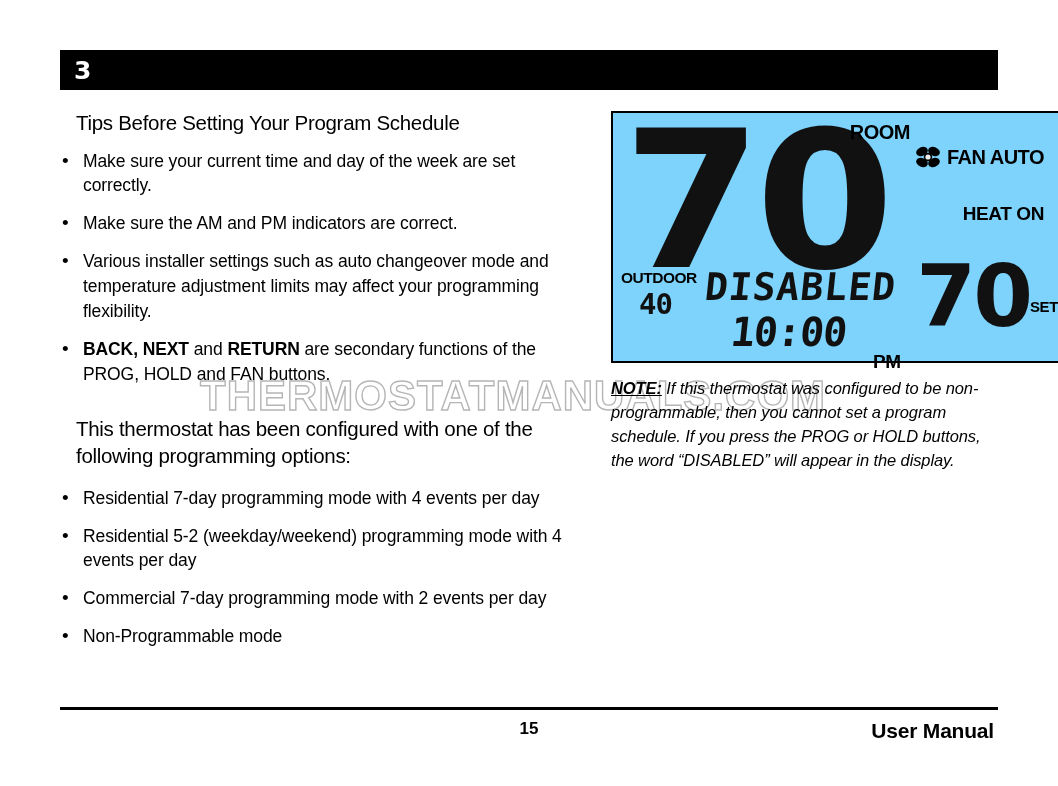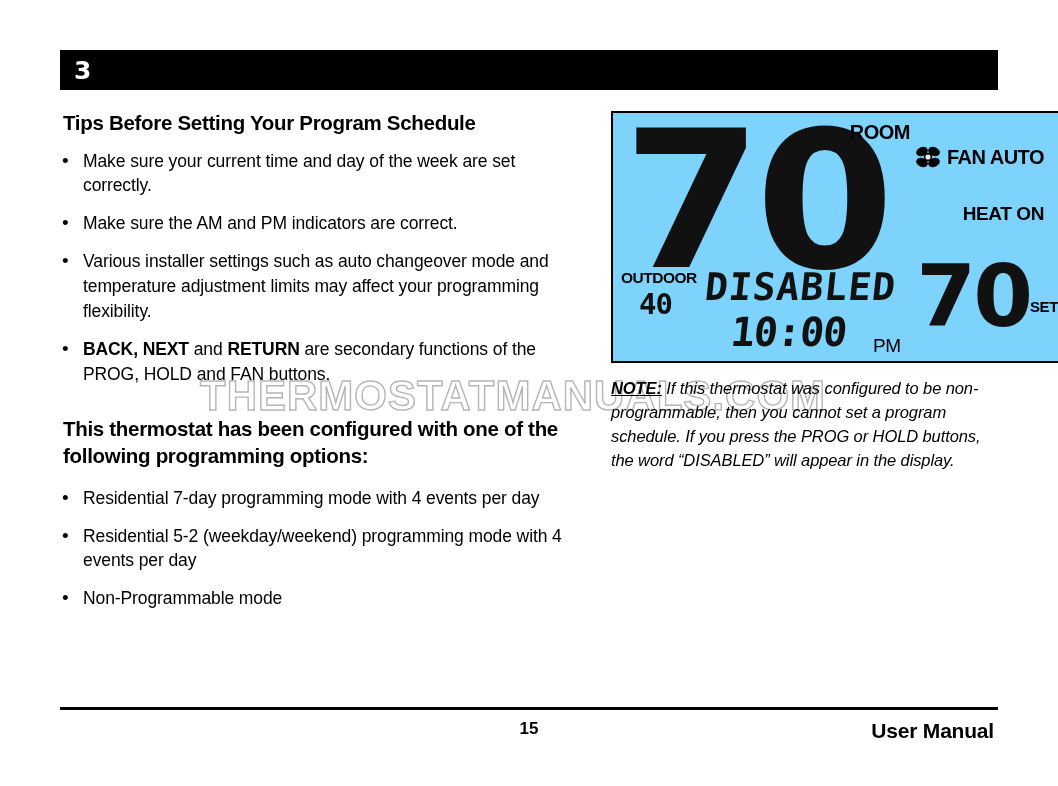--- a/index.html
+++ b/index.html
@@ -45,23 +45,23 @@
 
   
   #left-col {
     position: absolute;
     left: 60px;
     top: 110px;
     width: 520px;
   }
   .sec-head {
     font-size: 20.5px;
-    font-weight: bold;
+    font-weight: normal;
     letter-spacing: -0.3px;
-    margin: 0 0 12px 3px;
+    margin: 0 0 12px 16px;
     line-height: 1.3;
   }
   ul.bullets {
     list-style: none;
     margin: 0;
     padding: 0;
   }
   ul.bullets li {
     position: relative;
     padding-left: 23px;
@@ -196,23 +196,23 @@
     top: 196px;
     font-size: 40px;
     font-weight: bold;
     font-family: "DejaVu Sans Mono", monospace;
     letter-spacing: -1px;
     transform: skewX(-6deg);
   }
   #clock-ampm {
     position: absolute;
     left: 260px;
-    top: 222px;
+    top: 238px;
     font-size: 19px;
-    font-weight: normal;
+    font-weight: bold;
     letter-spacing: -0.4px;
   }
   #set-temp {
     position: absolute;
     right: 34px;
     top: 140px;
     font-size: 86px;
     line-height: 86px;
     font-weight: bold;
     font-family: "DejaVu Sans", sans-serif;
@@ -290,20 +290,21 @@
     <li>
       <span class="b">BACK, NEXT</span><span> and </span><span class="b">RETURN</span><span> are secondary functions of the PROG, HOLD and FAN buttons.</span>
     </li>
   </ul>
 
   <h2 class="sec-head" id="second-head">This thermostat has been configured with one of the following programming options:</h2>
 
   <ul class="bullets" id="second-list">
     <li><span>Residential 7-day programming mode with 4 events per day</span></li>
     <li><span>Residential 5-2 (weekday/weekend) programming mode with 4 events per day</span></li>
+    <li><span>Commercial 7-day programming mode with 2 events per day</span></li>
     <li><span>Non-Programmable mode</span></li>
   </ul>
 </div>
 
 <div id="watermark">THERMOSTATMANUALS.COM</div>
 
 <div id="lcd-panel">
   <div id="big-temp" class="lcd-seg">70</div>
 
   <div id="room-label">ROOM</div>

